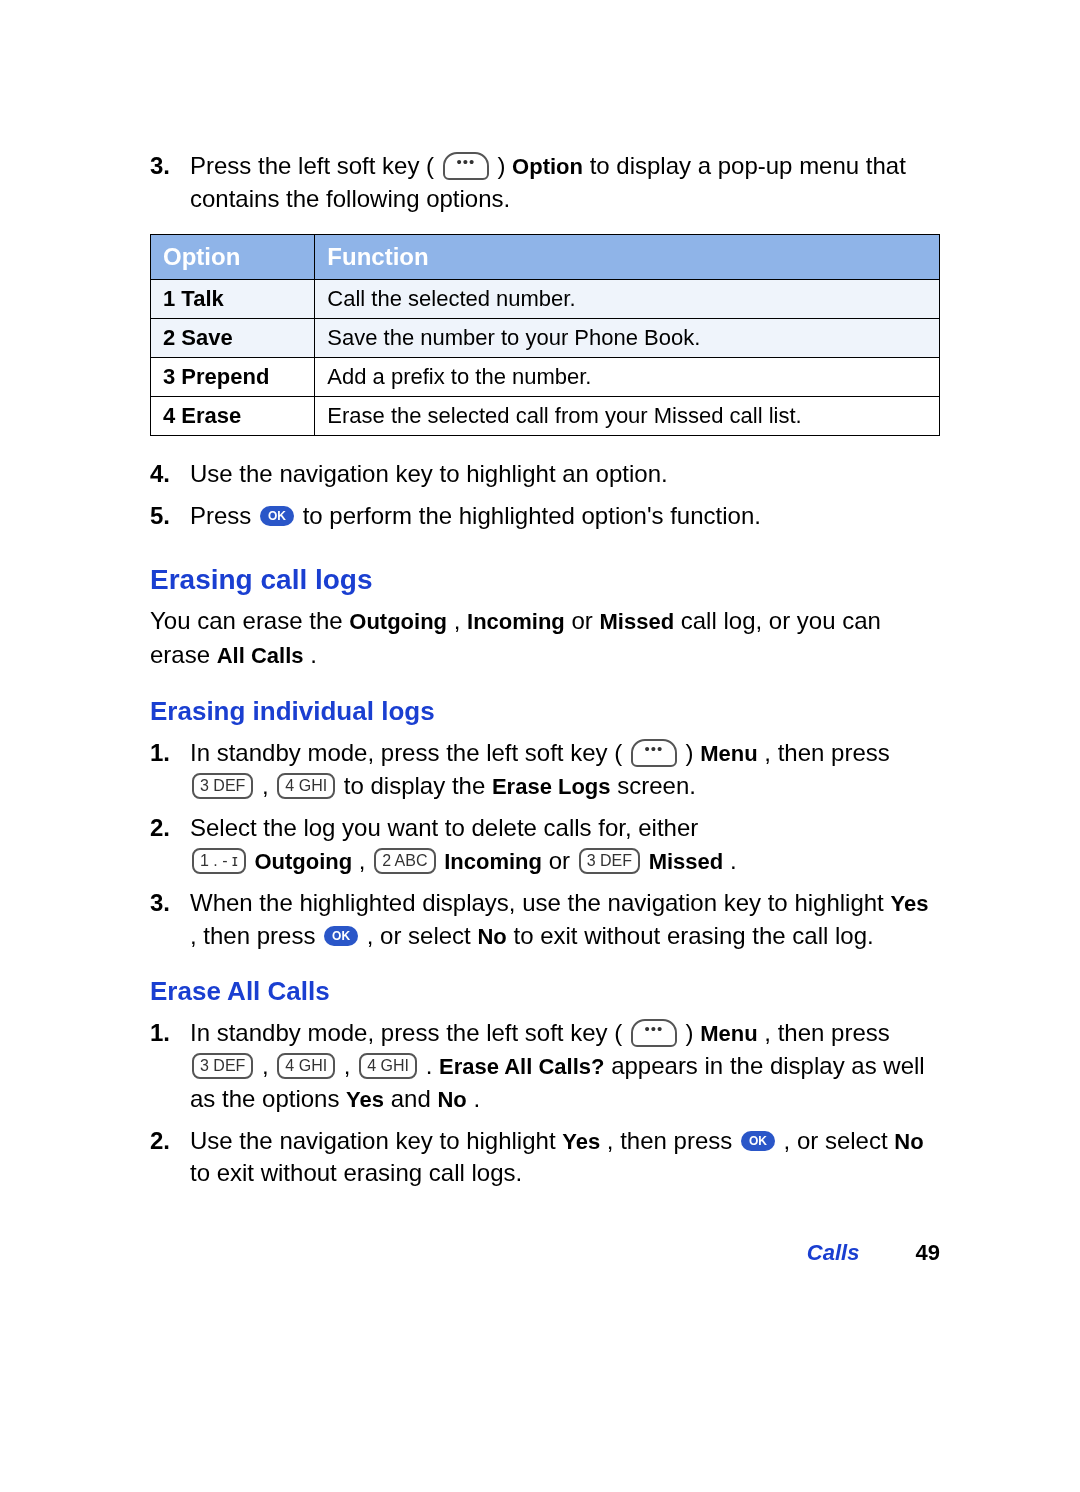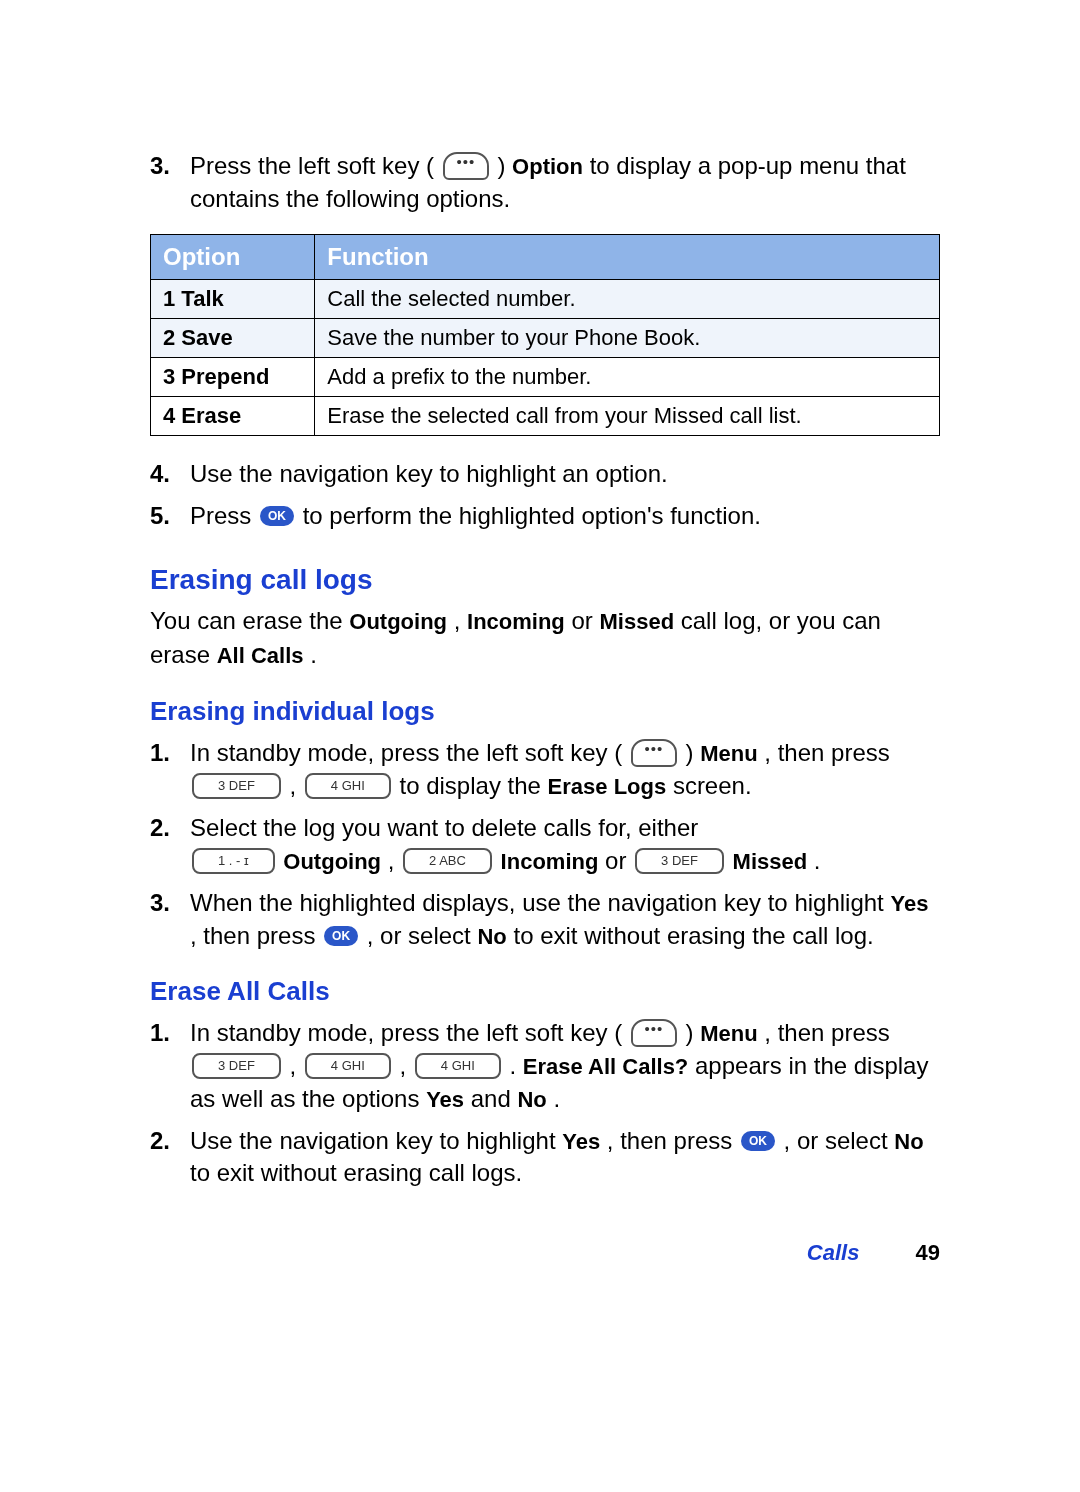--- a/index.html
+++ b/index.html
@@ -46,26 +46,26 @@
   .softkey-icon::before {
     content: "•••";
     position: absolute;
     top: -2px; left: 0; right: 0;
     text-align: center;
     font-size: 15px;
     letter-spacing: 1px;
     color: #333;
   }
   .key-icon {
-    padding: 0 24px;
+    padding: 0 6px;
     height: 22px;
     border: 2px solid #555;
     border-radius: 8px;
     background: #fff;
-    font-size: 13px;
+    font-size: 16px;
     line-height: 22px;
     color: #333;
     font-family: Arial, sans-serif;
     text-align: left;
     min-width: 30px;
   }
   .ok-icon {
     padding: 0 8px;
     height: 20px;
     line-height: 20px;

